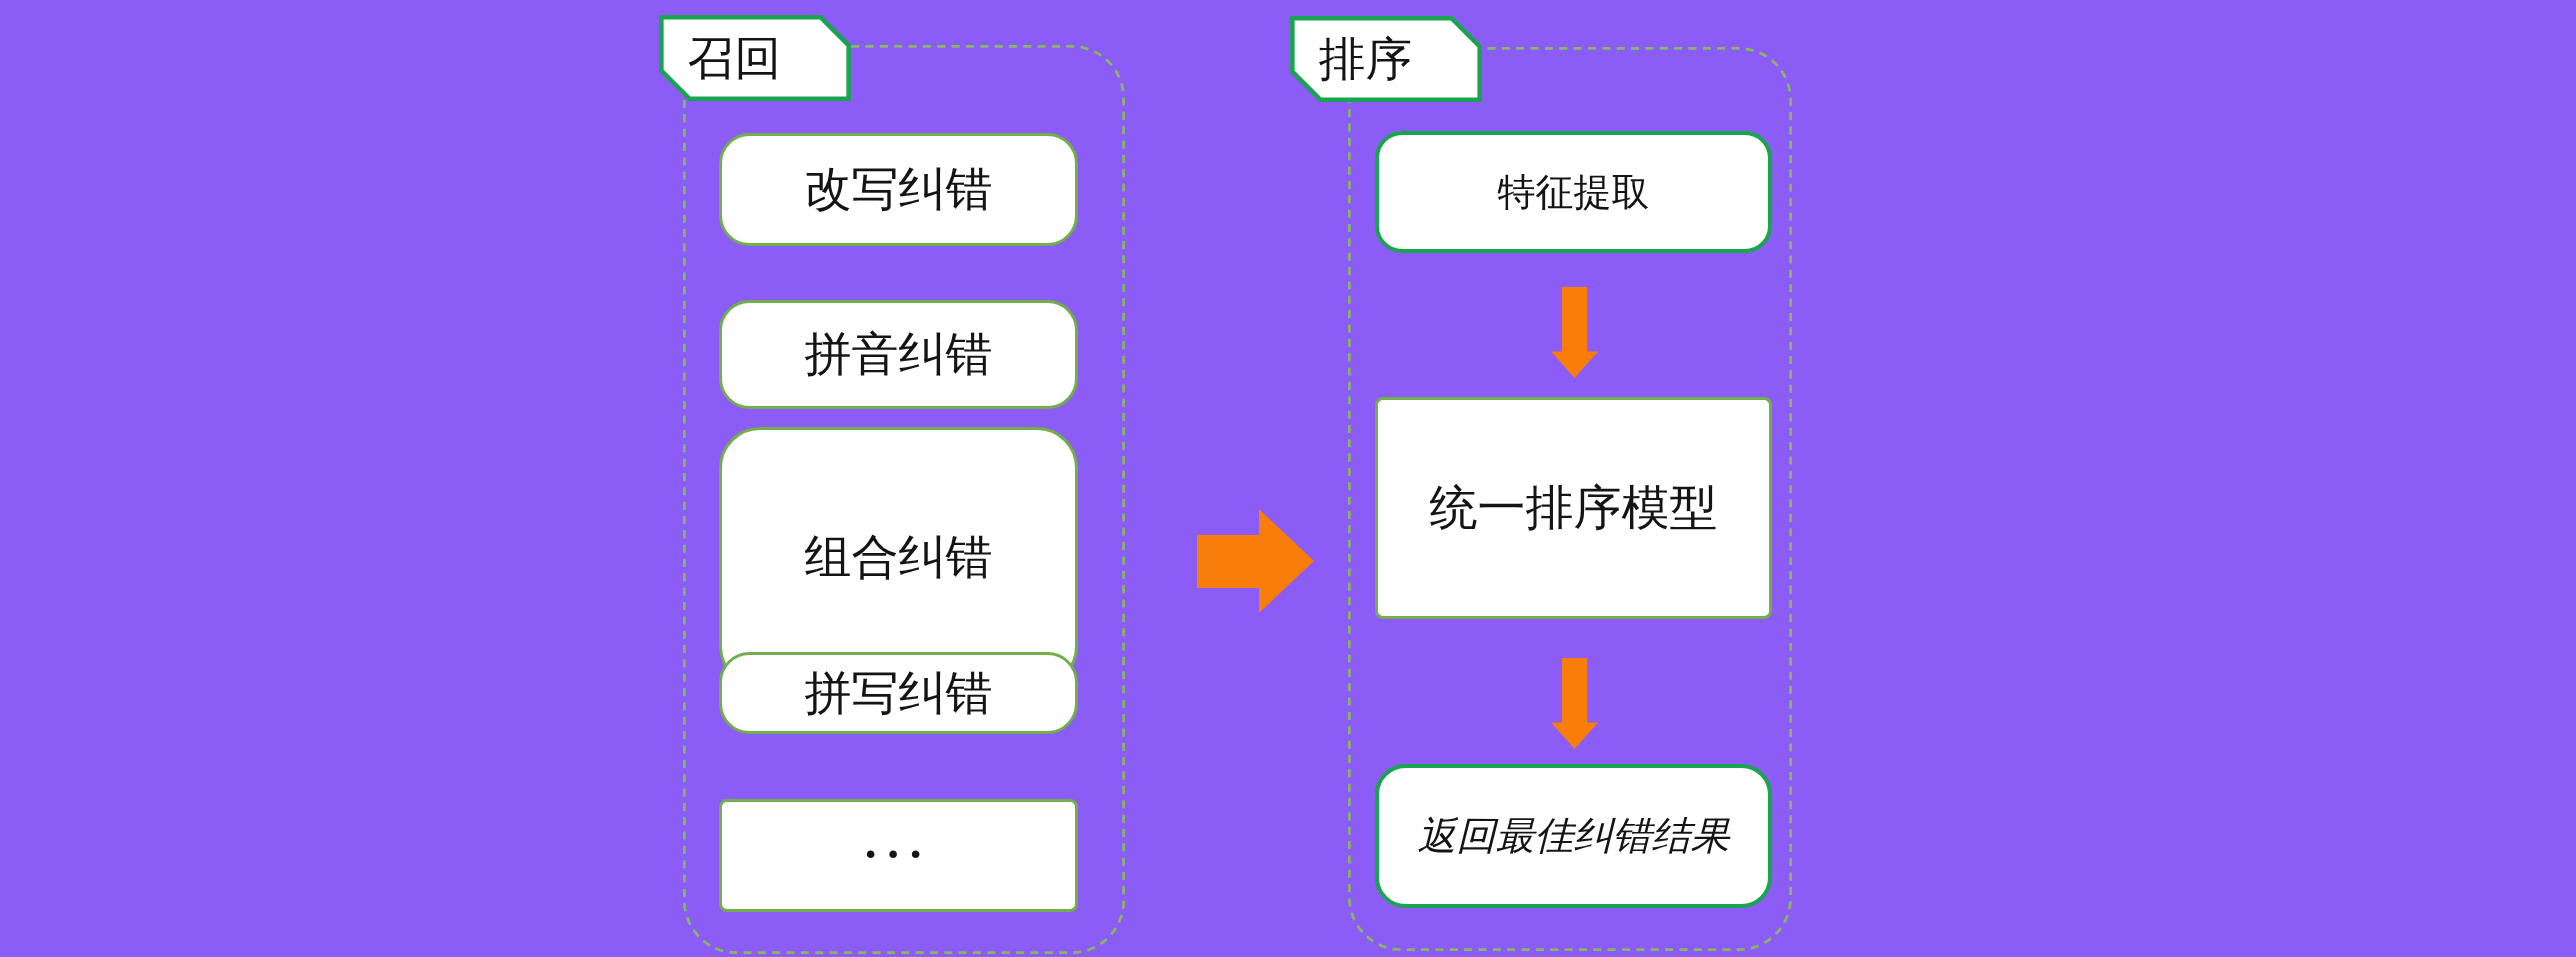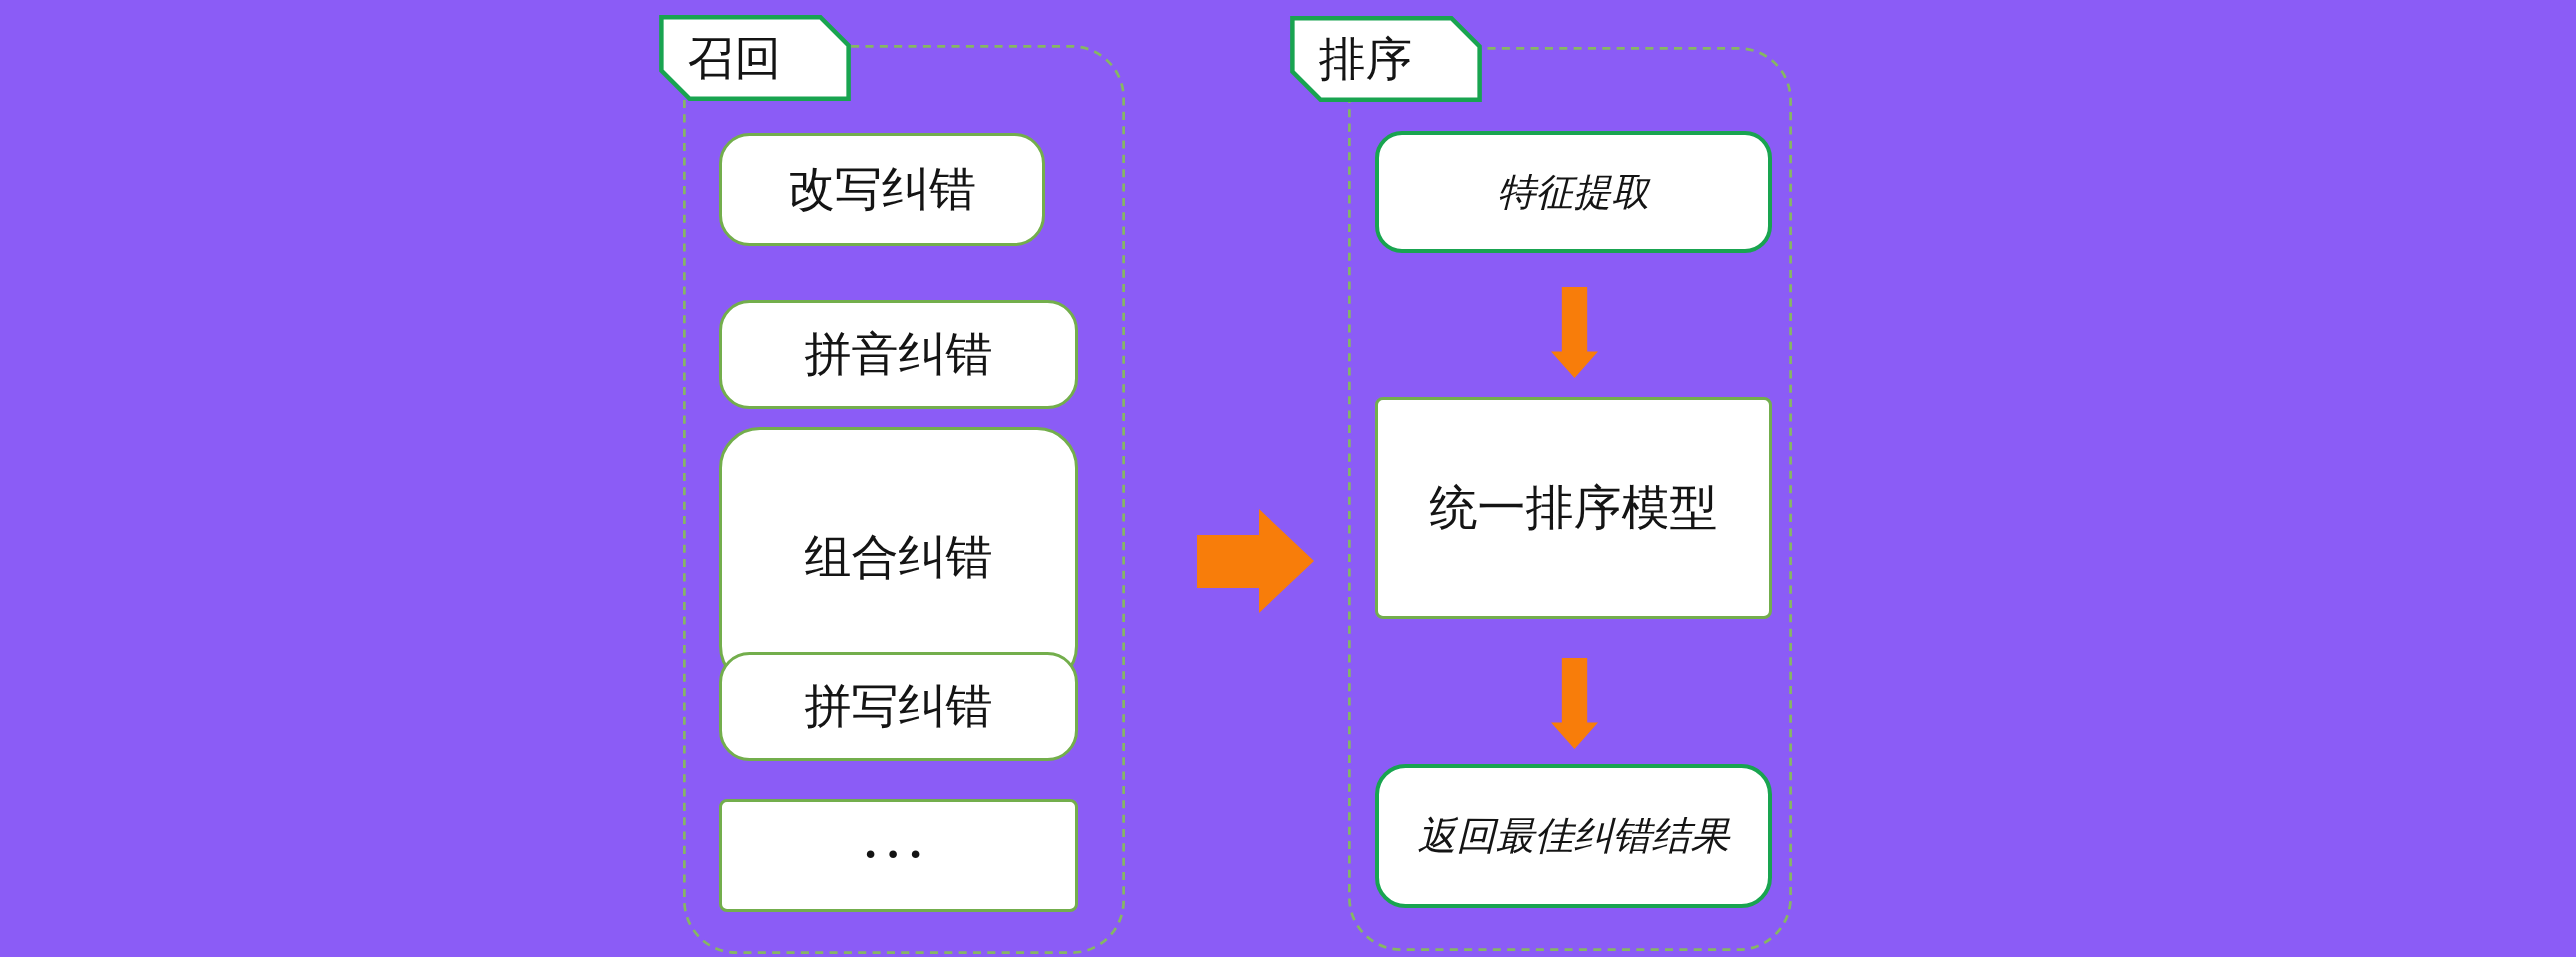--- a/index.html
+++ b/index.html
@@ -19,21 +19,21 @@
     display: flex;
     align-items: center;
     justify-content: center;
     box-sizing: border-box;
     text-align: center;
   }
   .olive  { border: 3.6px solid #73ae4c; }
   .vivid  { border: 4.5px solid #19a450; }
   .r34 { border-radius: 30.5px; }
   .r46 { border-radius: 41px; }
-  .r30 { border-radius: 27px; font-style: italic; }
+  .r30 { border-radius: 27px; }
   .r40 { border-radius: 8px; }
   .t52 { font-size: 47px; }
   .t54 { font-size: 48px; }
   .t42 { font-size: 38px; }
   .t44 { font-size: 39px; }
   .dots-text {
     font-size: 47px;
     font-weight: bold;
     letter-spacing: 10.8px;
     transform: translateY(-14.4px);
@@ -67,33 +67,33 @@
   <svg class="grouplabel" style="left:659px; top:15.2px;" width="192" height="86" viewBox="0 0 214 96">
     <polygon points="2.5,2.5 180,2.5 211.5,34 211.5,93.5 34,93.5 2.5,62" fill="#ffffff" stroke="#19a450" stroke-width="5"></polygon>
     <text class="label-text" x="84" y="66" text-anchor="middle">召回</text>
   </svg>
 
   <svg class="grouplabel" style="left:1290px; top:16px;" width="192" height="86" viewBox="0 0 214 96">
     <polygon points="2.5,2.5 180,2.5 211.5,34 211.5,93.5 34,93.5 2.5,62" fill="#ffffff" stroke="#19a450" stroke-width="5"></polygon>
     <text class="label-text" x="84" y="66" text-anchor="middle">排序</text>
   </svg>
 
-  <div class="node olive r34" style="left:719px; top:133px; width:326px; height:113px;">
+  <div class="node olive r34" style="left:719px; top:133px; width:359px; height:113px;">
     <span class="t52">改写纠错</span>
   </div>
 
   <div class="node olive r34" style="left:719px; top:300px; width:359px; height:109px;">
     <span class="t52">拼音纠错</span>
   </div>
 
   <div class="node olive r46" style="left:719px; top:427px; width:359px; height:260px;">
     <span class="t52">组合纠错</span>
   </div>
 
-  <div class="node olive r34" style="left:719px; top:652px; width:359px; height:109px;">
+  <div class="node olive r34" style="left:719px; top:652px; width:359px; height:82px;">
     <span class="t52">拼写纠错</span>
   </div>
 
   <div class="node olive r40" style="left:719px; top:799px; width:359px; height:113px;">
     <span class="dots-text">...</span>
   </div>
 
   <div class="arrow arrow-right" style="left:1197px; top:509px; width:117px; height:104px;"></div>
 
   <div class="node vivid r30" style="left:1375px; top:131px; width:397px; height:122px;">

